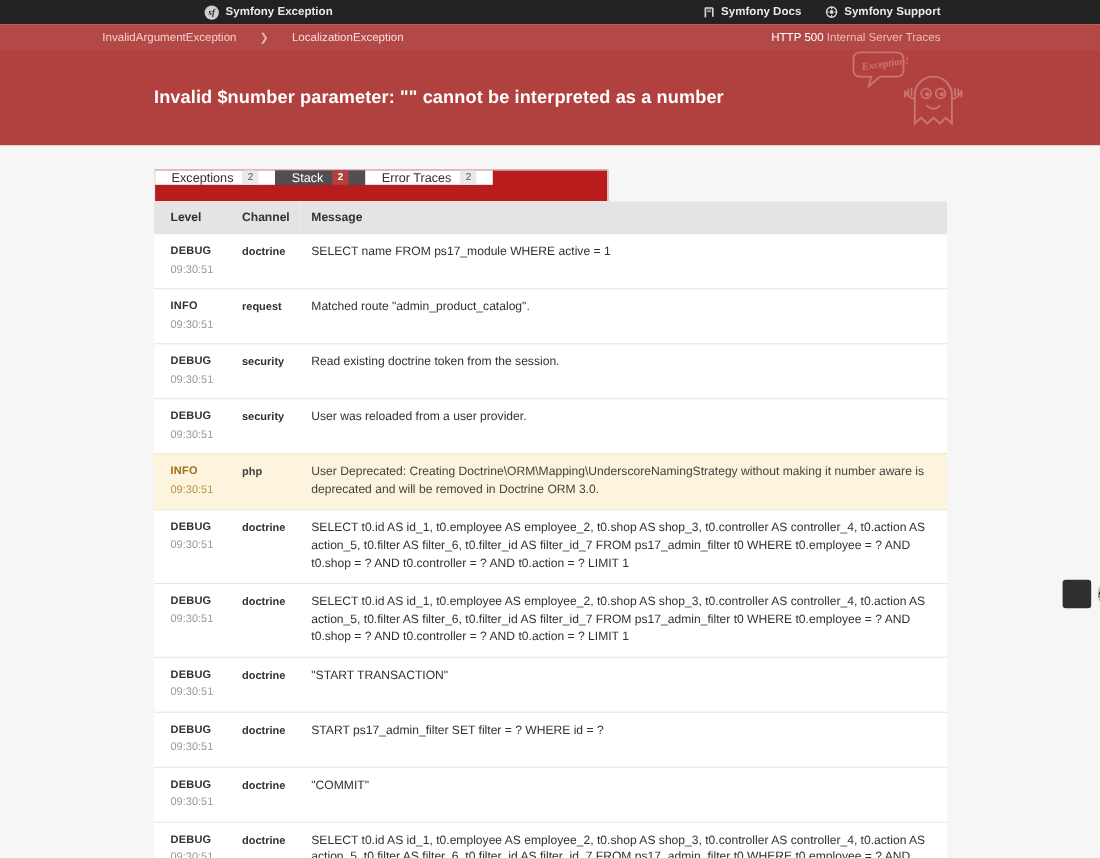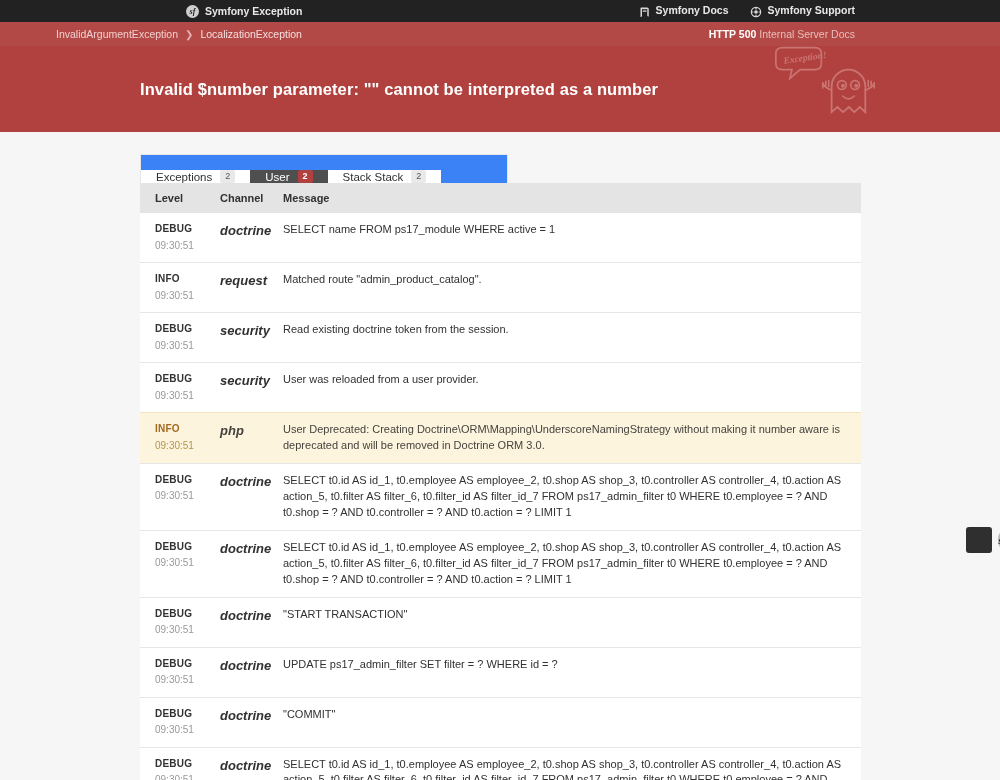--- a/index.html
+++ b/index.html
@@ -65,42 +65,43 @@
   
   .banner {
     background: #b0413e;
     position: relative;
     overflow: hidden;
   }
   .banner-breadcrumb {
     height: 24px;
     display: flex;
     align-items: center;
-    padding-left: 56px;
+    padding-left: 93px;
     font-size: 10.5px;
     background: rgba(255,255,255,0.045);
     position: relative;
+    gap: 14px;
   }
   .crumb {
     color: #f3cfcf;
     cursor: pointer;
   }
   .crumb.last { color: #f6dede; }
   .crumb-sep {
     color: #e4b3b1;
     margin: 0 7px;
     font-size: 10px;
     font-weight: bold;
   }
   .http-status {
     position: absolute;
     right: 145px;
     font-size: 10.5px;
   }
-  .http-status .code { color: #ffffff; font-weight: bold; }
+  .http-status .code { color: #ffffff; font-weight: normal; }
   .http-status .text { color: #e9bdbb; }
 
   .banner-body {
     height: 86px;
     padding-left: 140px;
     display: flex;
     align-items: center;
   }
   .banner-title {
     color: #ffffff;
@@ -117,23 +118,23 @@
     opacity: 0.42;
   }
 
   
   .content {
     padding: 22px 0 0 140px;
   }
 
   .tabs {
     display: flex;
-    align-items: flex-end;
-    background: #3b82f6;
-    width: 368px;
+    align-items: flex-start;
+    background: #b91c1c;
+    width: 413px;
     height: 29px;
     border: 1px solid #e6e6e6;
     border-bottom: none;
   }
   .tab {
     display: flex;
     align-items: center;
     gap: 8px;
     padding: 0 15px;
     font-size: 11.5px;
@@ -199,23 +200,22 @@
     letter-spacing: 0.2px;
   }
   .time {
     display: block;
     color: #999999;
     font-size: 10px;
     margin-top: 2px;
   }
   .chan {
     font-weight: bold;
-    font-size: 13px;
+    font-size: 10px;
     color: #313131;
-    font-style: italic;
   }
   .msg {
     color: #313131;
     word-wrap: break-word;
   }
 
   
   tr.sev-debug    .lvl { color: #313131; }
   tr.sev-info     .lvl { color: #313131; }
 
@@ -274,21 +274,21 @@
   </div>
 </div>
 
 <div class="banner">
   <div class="banner-breadcrumb">
     <span class="crumb">InvalidArgumentException</span>
     <span class="crumb-sep">❯</span>
     <span class="crumb last">LocalizationException</span>
     <span class="http-status">
       <span class="code">HTTP 500</span>
-      <span class="text">Internal Server Docs</span>
+      <span class="text">Internal Server Traces</span>
     </span>
   </div>
 
   <div class="banner-body">
     <h1 class="banner-title">Invalid $number parameter: "" cannot be interpreted as a number</h1>
   </div>
 
   <div class="ghost-wrap">
     <svg viewBox="0 0 150 95" width="110" height="70">
 
@@ -311,25 +311,25 @@
 </div>
 
 <div class="content">
 
   <div class="tabs">
     <div class="tab">
       <span>Exceptions</span>
       <span class="tab-badge">2</span>
     </div>
     <div class="tab active">
-      <span>User</span>
+      <span>Stack</span>
       <span class="tab-badge">2</span>
     </div>
     <div class="tab">
-      <span>Stack Stack</span>
+      <span>Error Traces</span>
       <span class="tab-badge">2</span>
     </div>
   </div>
 
   <table class="logs-table">
     <thead>
       <tr>
         <th class="col-level">Level</th>
         <th class="col-channel">Channel</th>
         <th class="col-message">Message</th>
@@ -399,21 +399,21 @@
           </td>
           <td><span class="chan">doctrine</span></td>
           <td><span class="msg">"START TRANSACTION"</span></td>
         </tr>
         <tr class="sev-debug">
           <td class="cell-level">
             <span class="lvl">DEBUG</span>
             <span class="time">09:30:51</span>
           </td>
           <td><span class="chan">doctrine</span></td>
-          <td><span class="msg">UPDATE ps17_admin_filter SET filter = ? WHERE id = ?</span></td>
+          <td><span class="msg">START ps17_admin_filter SET filter = ? WHERE id = ?</span></td>
         </tr>
         <tr class="sev-debug">
           <td class="cell-level">
             <span class="lvl">DEBUG</span>
             <span class="time">09:30:51</span>
           </td>
           <td><span class="chan">doctrine</span></td>
           <td><span class="msg">"COMMIT"</span></td>
         </tr>
         <tr class="sev-debug">

